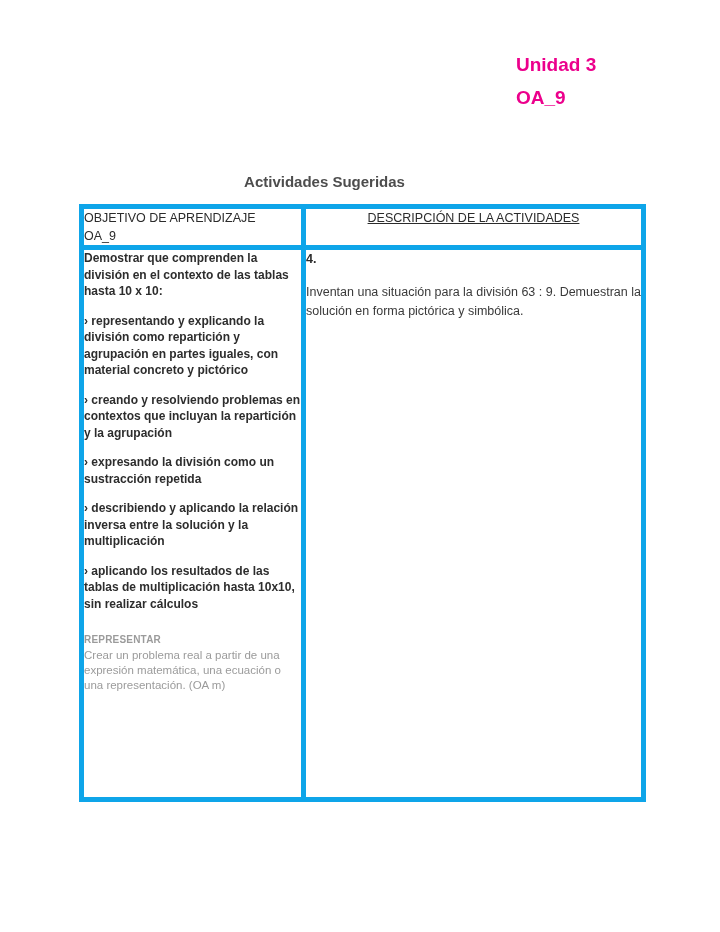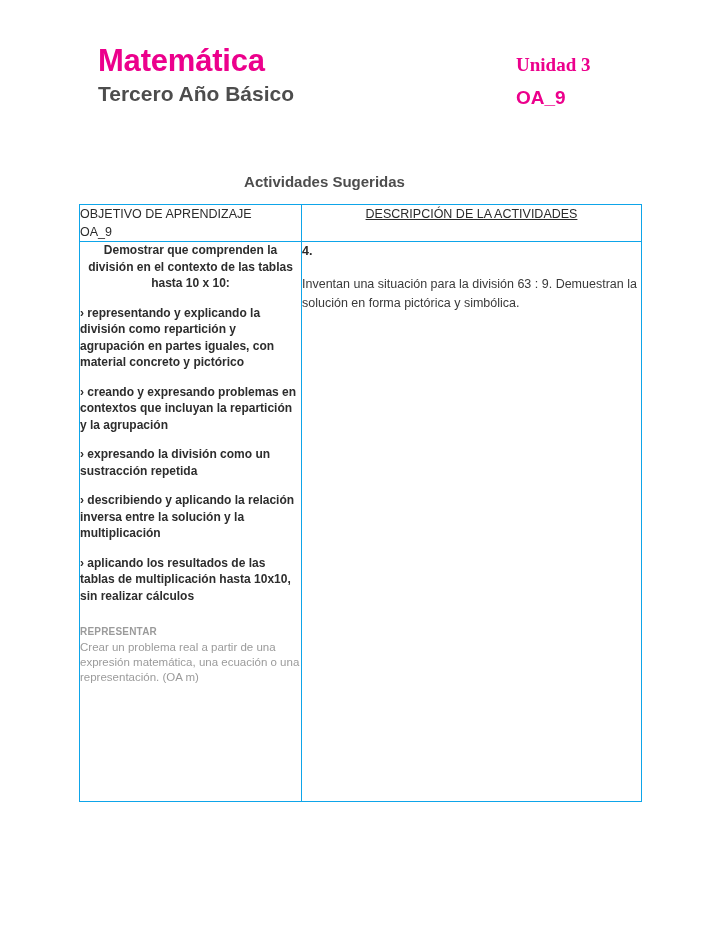--- a/index.html
+++ b/index.html
@@ -50,21 +50,20 @@
     left: 516px;
     top: 53px;
     text-align: left;
   }
   .unit-line {
     font-size: 19px;
     font-weight: bold;
     line-height: 24px;
     color: #ec008c;
     white-space: nowrap;
-    font-family: Liberation Serif, serif;
   }
   .oa-line {
     font-size: 19px;
     font-weight: bold;
     line-height: 24px;
     color: #ec008c;
     margin-top: 9px;
     white-space: nowrap;
   }
 
@@ -90,21 +89,21 @@
     box-sizing: border-box;
   }
   table.main-table {
     width: 562px;
     height: 598px;
     border-collapse: collapse;
     table-layout: fixed;
   }
   table.main-table td,
   table.main-table th {
-    border: 1px solid #0ea5e9;
+    border: 5px solid #0ea5e9;
     vertical-align: top;
     padding: 0;
   }
   .col-left  { width: 222px; }
   .col-right { width: 340px; }
 
   .th-left {
     padding: 7px 8px 8px 8px;
     font-size: 12.5px;
     font-weight: normal;
@@ -133,21 +132,20 @@
   .cell-right {
     padding: 8px 10px 10px 9px;
     font-size: 12.5px;
     font-weight: normal;
     color: #3a3a3a;
     line-height: 19px;
   }
 
   .obj-intro {
     margin: 0 0 13px 0;
-    text-align: center;
   }
   .obj-bullet {
     margin: 0 0 13px 0;
   }
   .obj-bullet:last-of-type { margin-bottom: 0; }
 
   
   .note-block {
     margin-top: 20px;
     color: #9b9b9b;
@@ -172,24 +170,20 @@
     margin-bottom: 14px;
   }
   .act-text {
     display: block;
   }
 </style>
 </head>
 <body>
 
 <div class="header">
-  <div class="title-block">
-    <div class="doc-title">Matemática</div>
-    <div class="doc-subtitle">Tercero Año Básico</div>
-  </div>
   <div class="unit-block">
     <div class="unit-line">Unidad 3</div>
     <div class="oa-line">OA_9</div>
   </div>
 </div>
 
 <div class="section-heading">Actividades Sugeridas</div>
 
 <div class="table-wrap">
   <table class="main-table">
@@ -204,21 +198,21 @@
           <span class="th-sub">OA_9</span>
         </th>
         <th class="th-right">DESCRIPCIÓN DE LA ACTIVIDADES</th>
       </tr>
     </thead>
     <tbody>
       <tr>
         <td class="cell-left">
           <p class="obj-intro">Demostrar que comprenden la división en el contexto de las tablas hasta 10 x 10:</p>
           <p class="obj-bullet">› representando y explicando la división como repartición y agrupación en partes iguales, con material concreto y pictórico</p>
-          <p class="obj-bullet">› creando y expresando problemas en contextos que incluyan la repartición y la agrupación</p>
+          <p class="obj-bullet">› creando y resolviendo problemas en contextos que incluyan la repartición y la agrupación</p>
           <p class="obj-bullet">› expresando la división como un sustracción repetida</p>
           <p class="obj-bullet">› describiendo y aplicando la relación inversa entre la solución y la multiplicación</p>
           <p class="obj-bullet">› aplicando los resultados de las tablas de multiplicación hasta 10x10, sin realizar cálculos</p>
           <div class="note-block">
             <span class="note-title">REPRESENTAR</span>
             <span class="note-body">Crear un problema real a partir de una expresión matemática, una ecuación o una representación. (OA m)</span>
           </div>
         </td>
         <td class="cell-right">
           <span class="act-number">4.</span>

